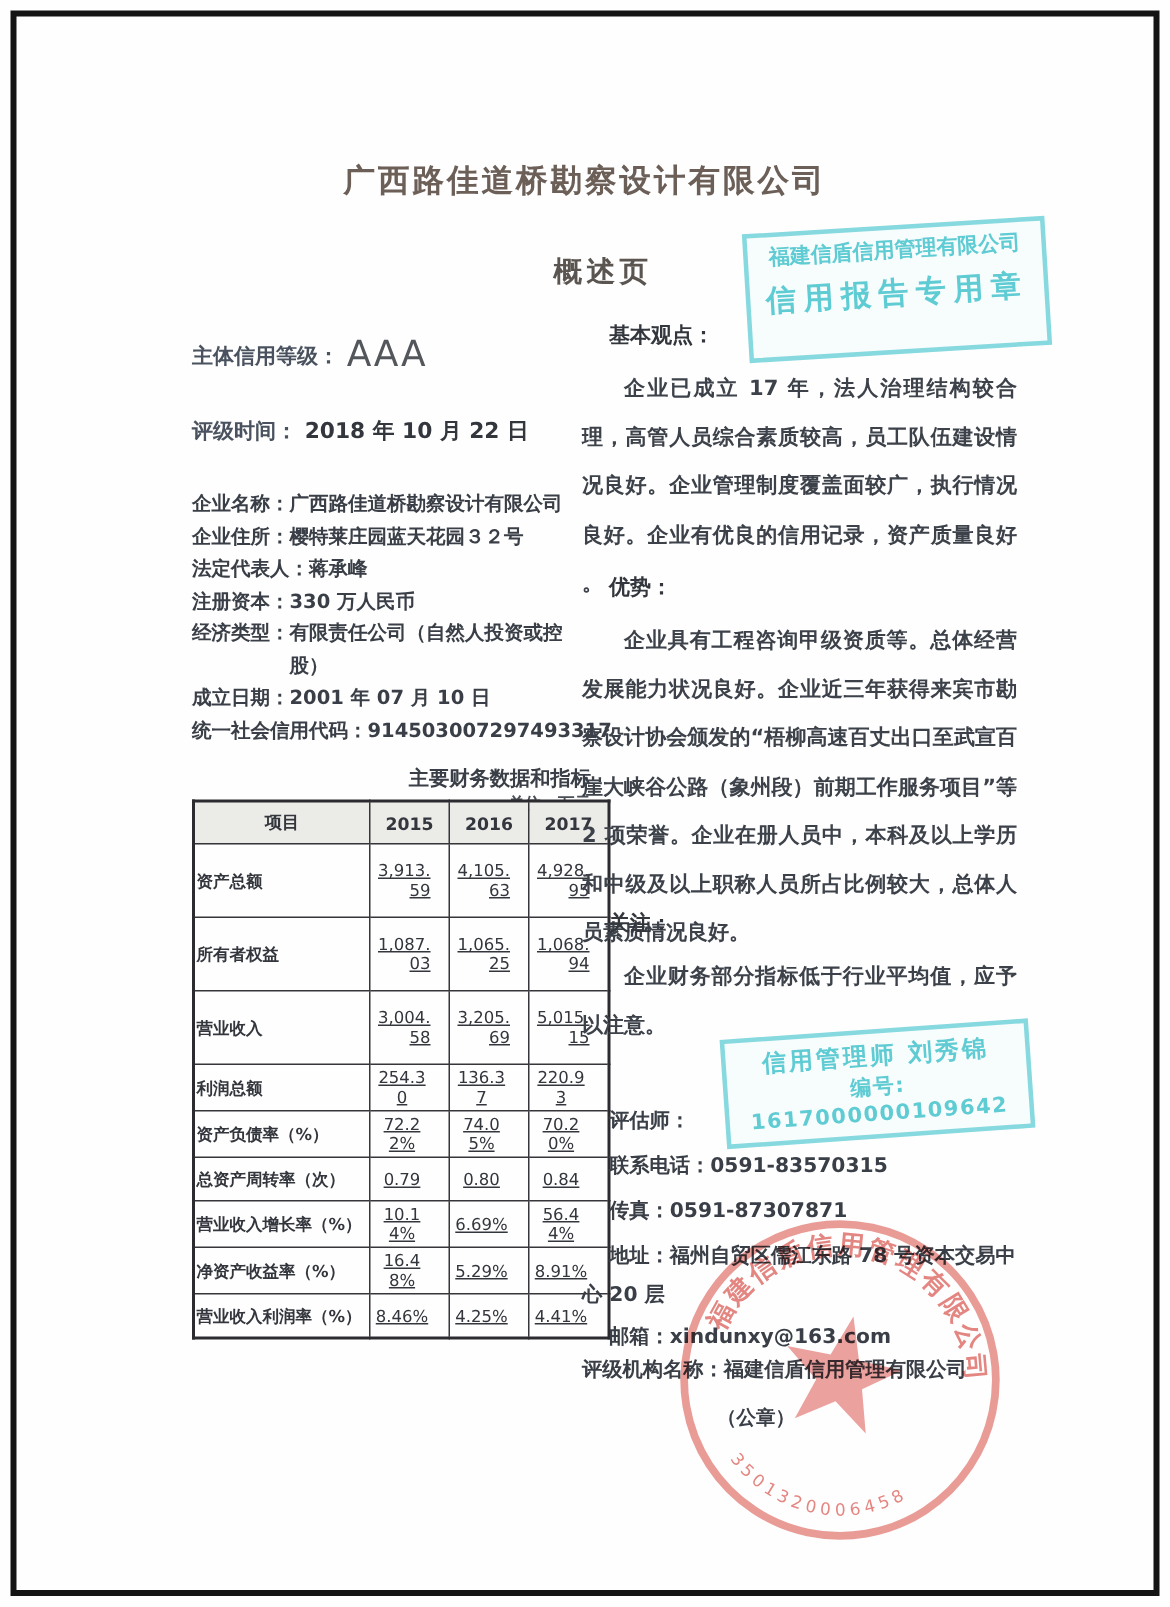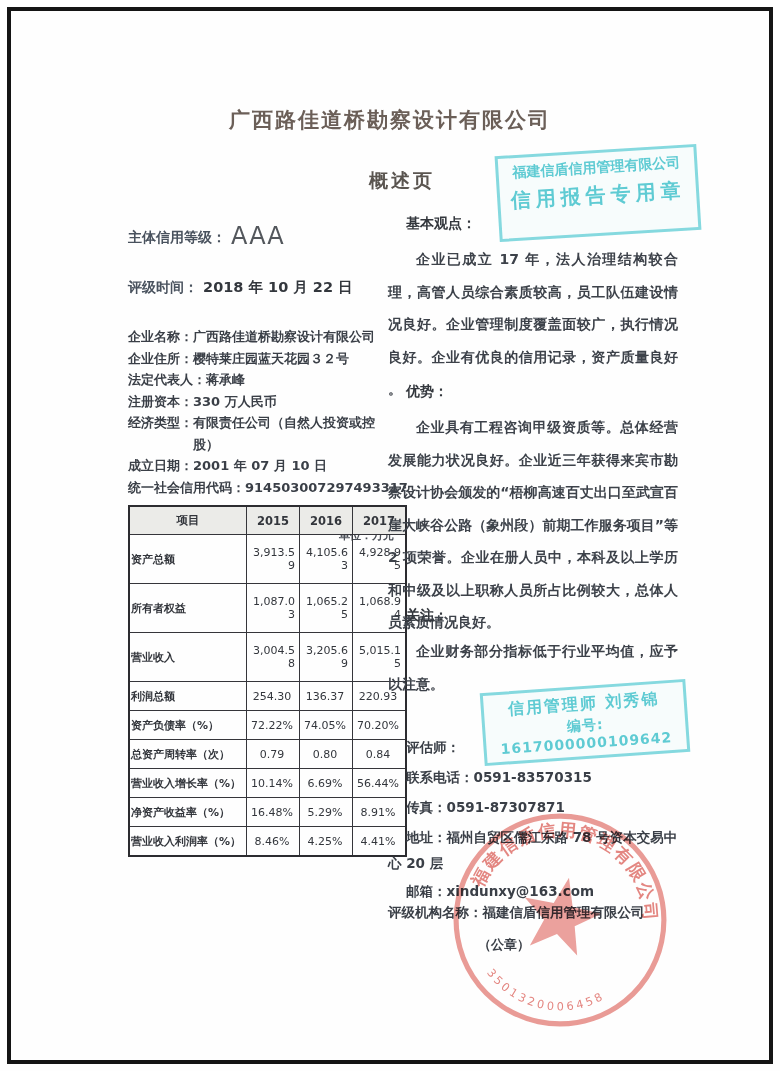--- a/index.html
+++ b/index.html
@@ -34,29 +34,29 @@
   .info-block{position:absolute;left:128px;top:326px;width:270px;}
   .info-row{display:flex;font-size:13px;line-height:21.5px;font-weight:bold;color:#3a3f47;}
   .info-row .ilabel{white-space:nowrap;}
   .info-row .ivalue{flex:1;}
 
   .fin-head{position:absolute;left:128px;top:510px;width:266px;display:flex;
             justify-content:space-between;align-items:flex-end;flex-direction:column;}
   .fin-title{font-size:13.5px;font-weight:bold;color:#3a3f47;}
   .fin-unit{font-size:11px;font-weight:bold;color:#4a4f57;}
 
-  table.fin{position:absolute;left:128px;top:505px;border-collapse:collapse;
+  table.fin{position:absolute;left:128px;top:533px;border-collapse:collapse;
             font-size:11px;color:#33363c;}
   table.fin th,table.fin td{border:1px solid #35353a;}
   table.fin{border:2px solid #2c2c30;}
   table.fin th{background:#ebebe8;font-weight:bold;height:25px;font-size:11.5px;}
   table.fin th.c-item{width:114px;}
   table.fin th.c-year{width:50px;}
   table.fin td.cell-label{padding:2px 1px;text-align:left;font-weight:bold;}
-  table.fin td.cell-val{padding:2px 4px 2px 2px;text-align:center;word-break:break-all;}
+  table.fin td.cell-val{padding:2px 12px 2px 2px;text-align:center;word-break:break-all;text-decoration:underline;}
   table.fin tr.short td{height:24px;}
   table.fin tr.tall td{height:44px;}
   table.fin tr.tall td.cell-val{text-align:right;}
 
   
   .sec-head{position:absolute;left:388px;width:292px;font-size:14px;font-weight:bold;
             color:#33373d;padding-left:18px;box-sizing:border-box;}
   .sec-body{position:absolute;left:388px;width:290px;font-size:14px;font-weight:bold;
             color:#3d424a;line-height:32.5px;text-indent:2em;text-align:justify;margin:0;}
   .h-opinion{top:215px;} .b-opinion{top:243px;}

